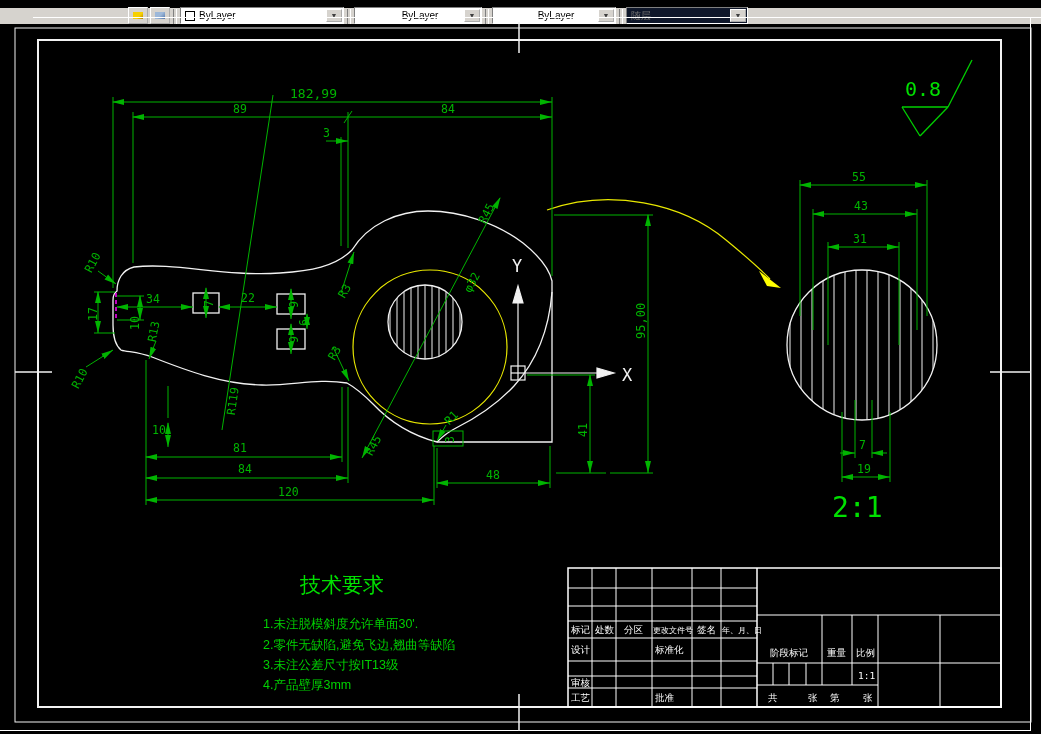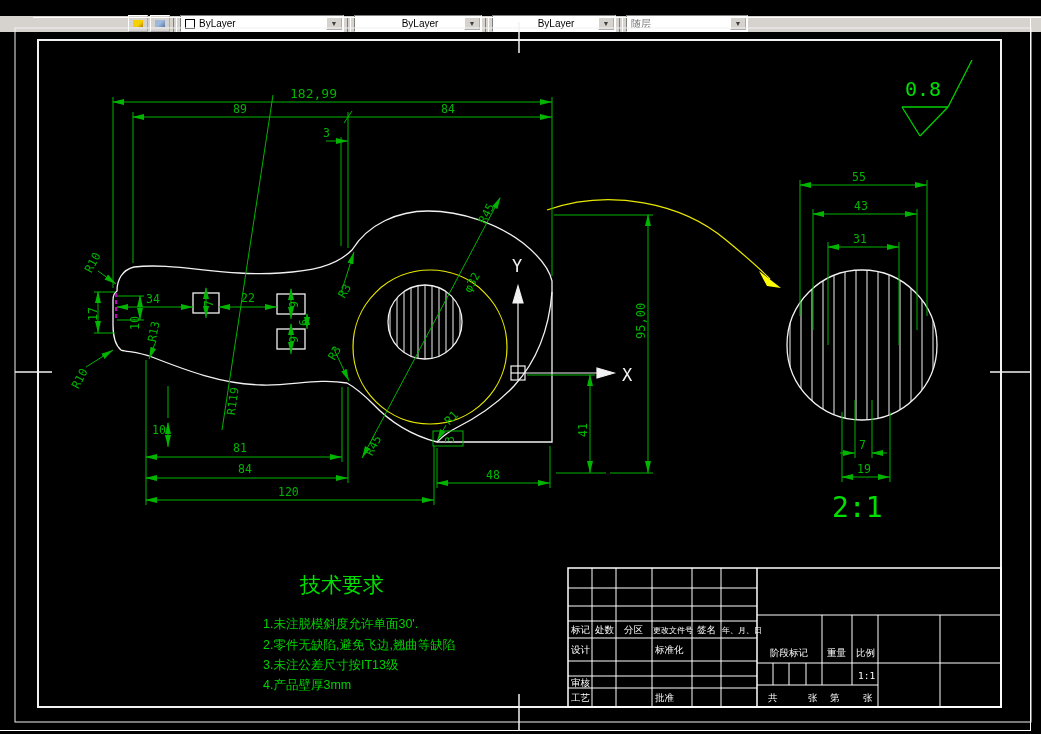--- a/index.html
+++ b/index.html
@@ -1,28 +1,28 @@
 <!DOCTYPE html>
 <html><head>
 <meta charset="utf-8">
 <style>
   html,body{margin:0;padding:0;background:#000;width:1041px;height:734px;overflow:hidden;
     font-family:"Liberation Sans", sans-serif;}
-  #toolbar{position:absolute;left:0;top:16px;width:1041px;height:16px;background:#d6d3ce;
+  #toolbar{position:absolute;left:0;top:8px;width:1041px;height:16px;background:#d6d3ce;
     display:flex;align-items:flex-end;}
   .tbtn{width:18px;height:15px;background:#d6d3ce;border:1px outset #fff;margin-left:2px;
     display:flex;align-items:center;justify-content:center;}
   .ticon{width:10px;height:7px;}
   .sep{width:2px;height:15px;border-left:1px solid #808080;border-right:1px solid #fff;margin:0 3px;}
   .combo{height:15px;background:#fff;border:1px solid;border-color:#808080 #fff #fff #808080;
     display:flex;align-items:center;font-size:10px;color:#000;position:relative;padding-left:4px;}
   .combo .arrowbox{position:absolute;right:1px;top:1px;bottom:1px;width:14px;background:#d6d3ce;
     border:1px outset #fff;display:flex;align-items:center;justify-content:center;font-size:7px;color:#404040;}
   .swatch{width:8px;height:8px;border:1px solid #000;background:#fff;margin-right:4px;}
-  .combo.disabled{background:#ffffff;color:#707070;align-items:center;}
+  .combo.disabled{background:#0f172a;color:#707070;align-items:center;}
   #canvas{position:absolute;left:0;top:16px;}
   svg text{font-family:"DejaVu Sans Mono", monospace;}
   .cjk{font-family:"Liberation Sans", sans-serif;}
 </style>
 </head>
 <body>
 
 <div id="toolbar">
   <div style="width:126px"></div>
   <div class="tbtn">

